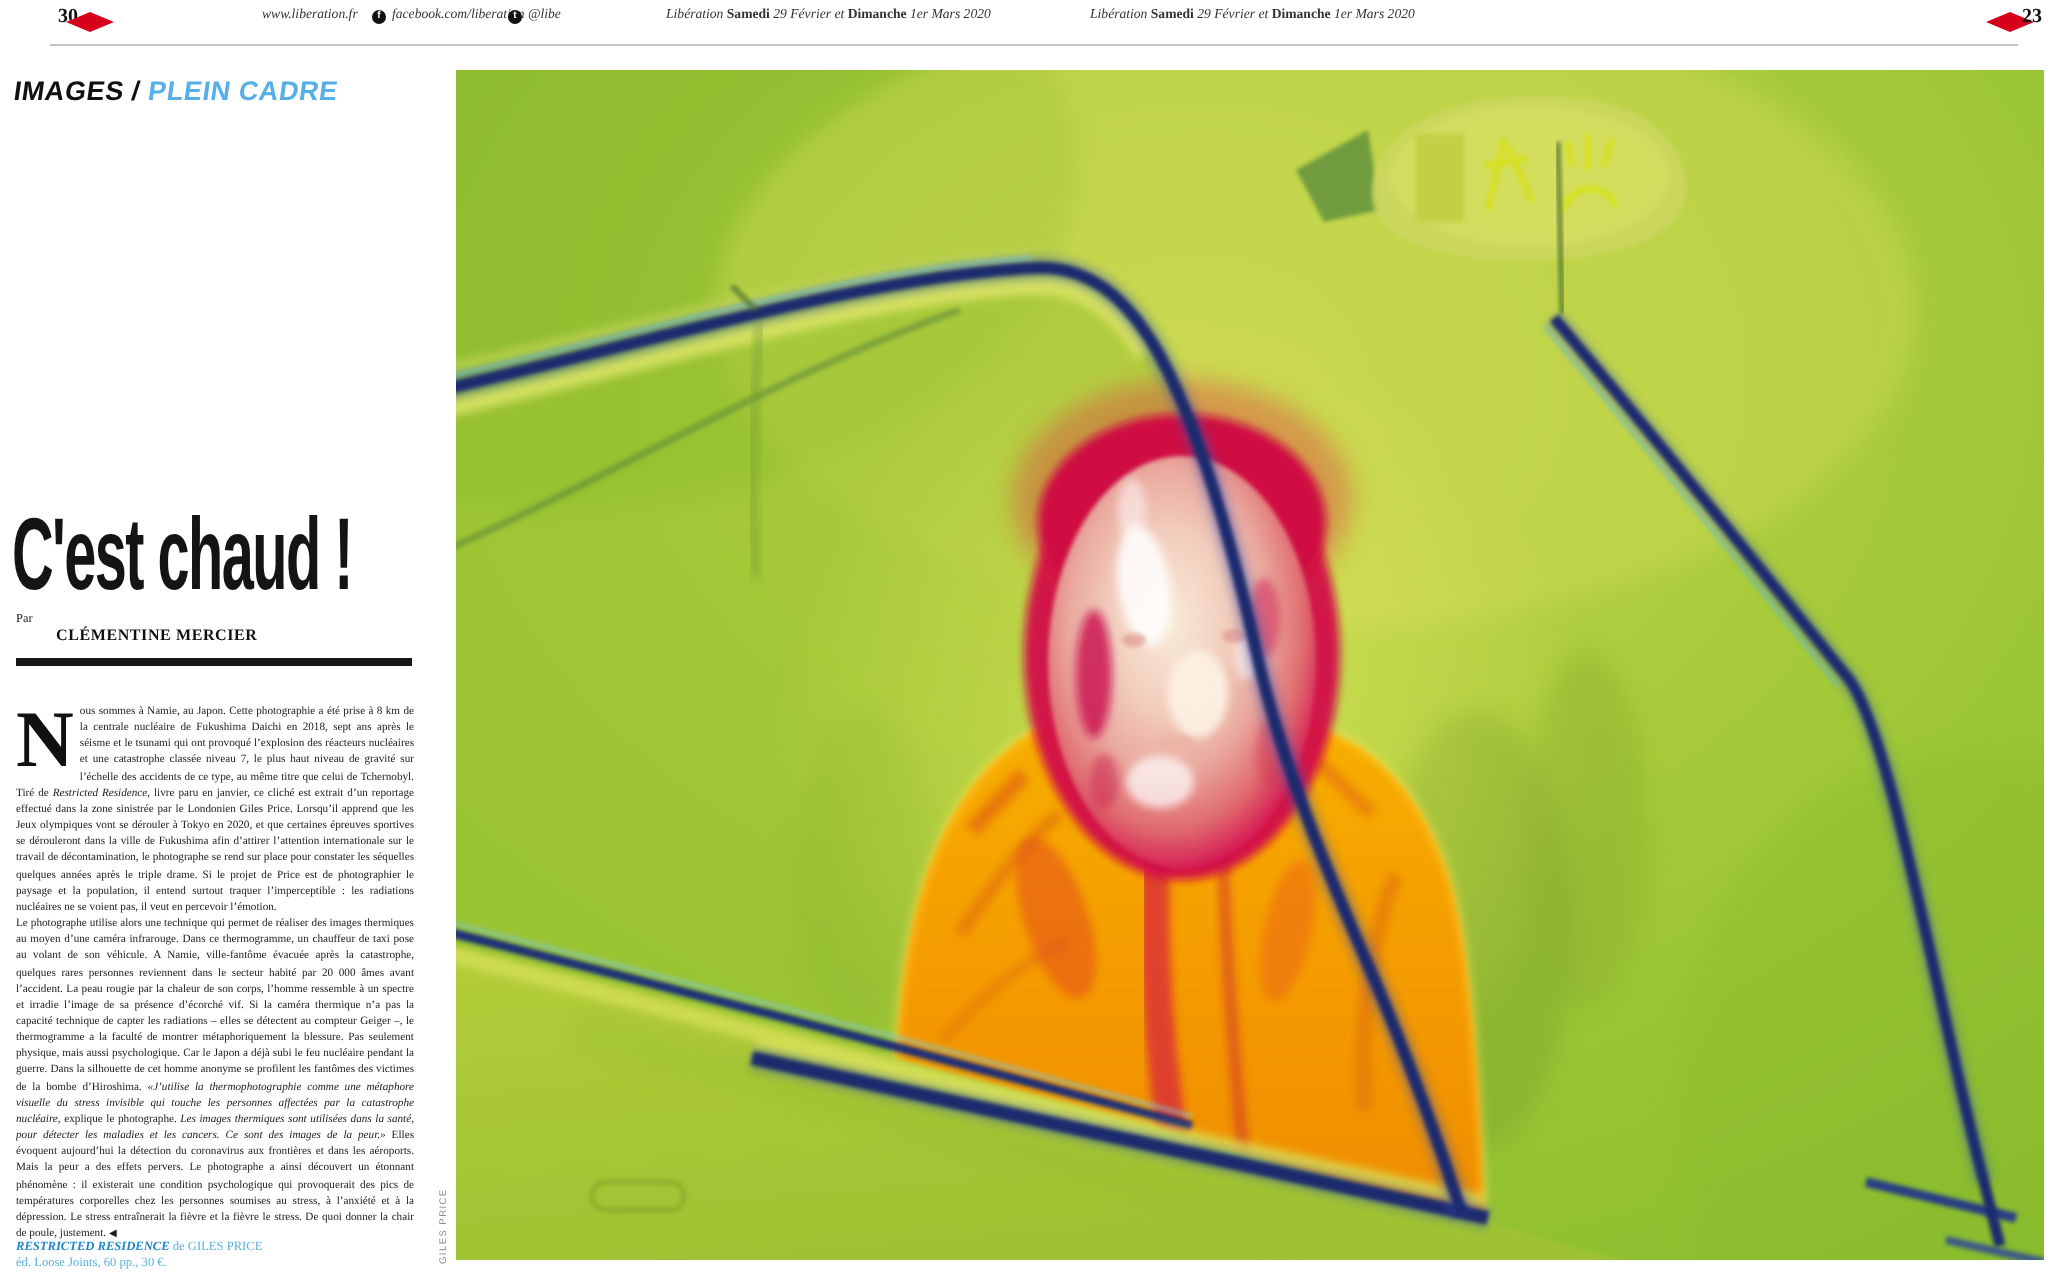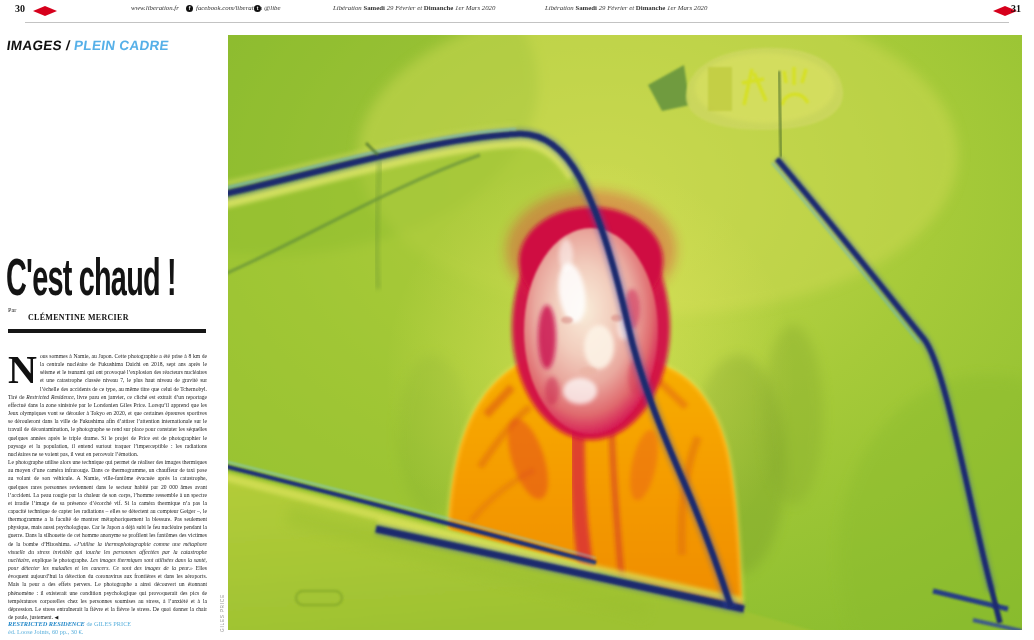--- a/index.html
+++ b/index.html
@@ -43,41 +43,41 @@
            color:#8f8f8f;transform:rotate(-90deg);transform-origin:0 0;white-space:nowrap;}
   
   .photo{width:794px;height:595px;}
   .photo svg{display:block;width:100%;height:100%;}
 </style>
 </head>
 <body>
 
 <div id="page">
 
-  <span class="abs pgnum" style="left:15px;top:3px;">30</span>
+  <span class="abs pgnum" style="left:29px;top:3px;">30</span>
   <svg class="abs" style="left:33px;top:6px;" width="24" height="10" viewBox="0 0 24 10">
     <polygon points="0,5 12,0 24,5 12,10" fill="#d6001c"></polygon>
   </svg>
   <span class="abs hdr-it" style="left:131px;top:4px;">www.liberation.fr</span>
   <div class="abs soc-ic" style="left:186px;top:5px;">f</div>
   <span class="abs hdr-it" style="left:196px;top:4px;">facebook.com/liberation</span>
   <div class="abs soc-ic" style="left:254px;top:5px;">t</div>
   <span class="abs hdr-it" style="left:264px;top:4px;">@libe</span>
 
   <div class="abs edition" style="left:333px;top:4px;">
     <span class="pap">Libération</span>&nbsp;<b>Samedi</b><span class="dt"> 29 Février et </span><b>Dimanche</b><span class="dt"> 1er Mars 2020</span>
   </div>
   <div class="abs edition" style="left:545px;top:4px;">
     <span class="pap">Libération</span>&nbsp;<b>Samedi</b><span class="dt"> 29 Février et </span><b>Dimanche</b><span class="dt"> 1er Mars 2020</span>
   </div>
 
   <svg class="abs" style="left:993px;top:6px;" width="24" height="10" viewBox="0 0 24 10">
     <polygon points="0,5 12,0 24,5 12,10" fill="#d6001c"></polygon>
   </svg>
-  <span class="abs pgnum" style="left:1011px;top:3px;">31</span>
+  <span class="abs pgnum" style="left:1011px;top:3px;">23</span>
 
   <div class="abs hrule" style="left:25px;top:22px;width:984px;"></div>
 
   <div class="abs kicker" style="left:8px;top:38px;">
     <span class="k-black">IMAGES /</span>
     <span class="k-blue">PLEIN CADRE</span>
   </div>
 
   <div class="abs headline" style="left:6px;top:249px;">C'est chaud !</div>
 

